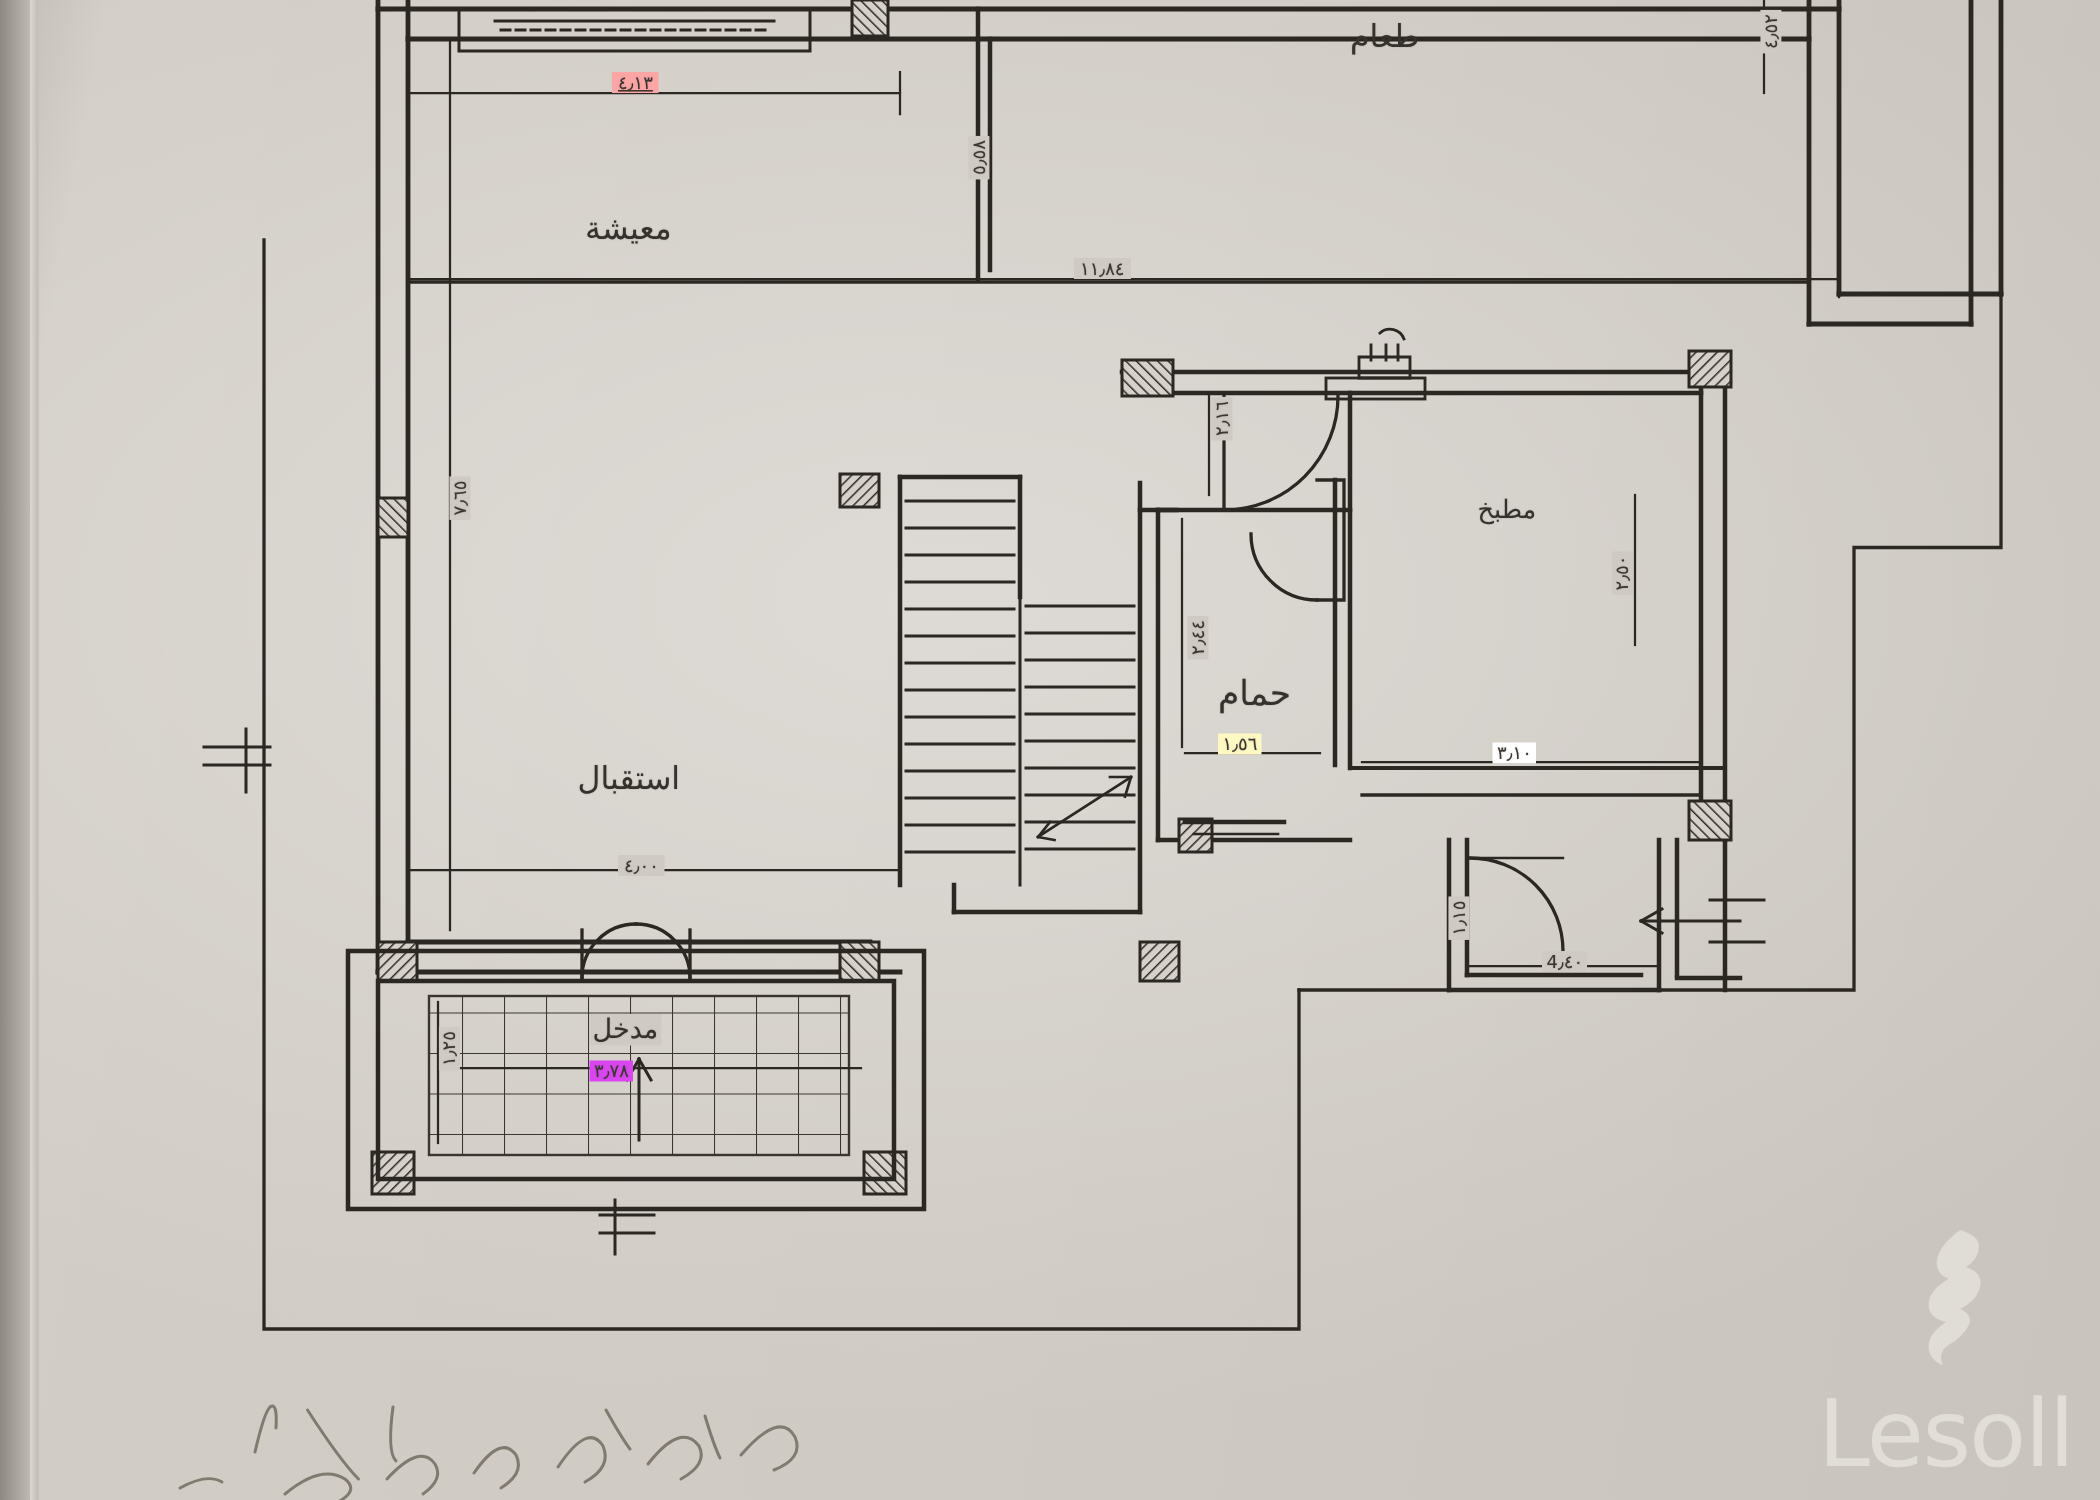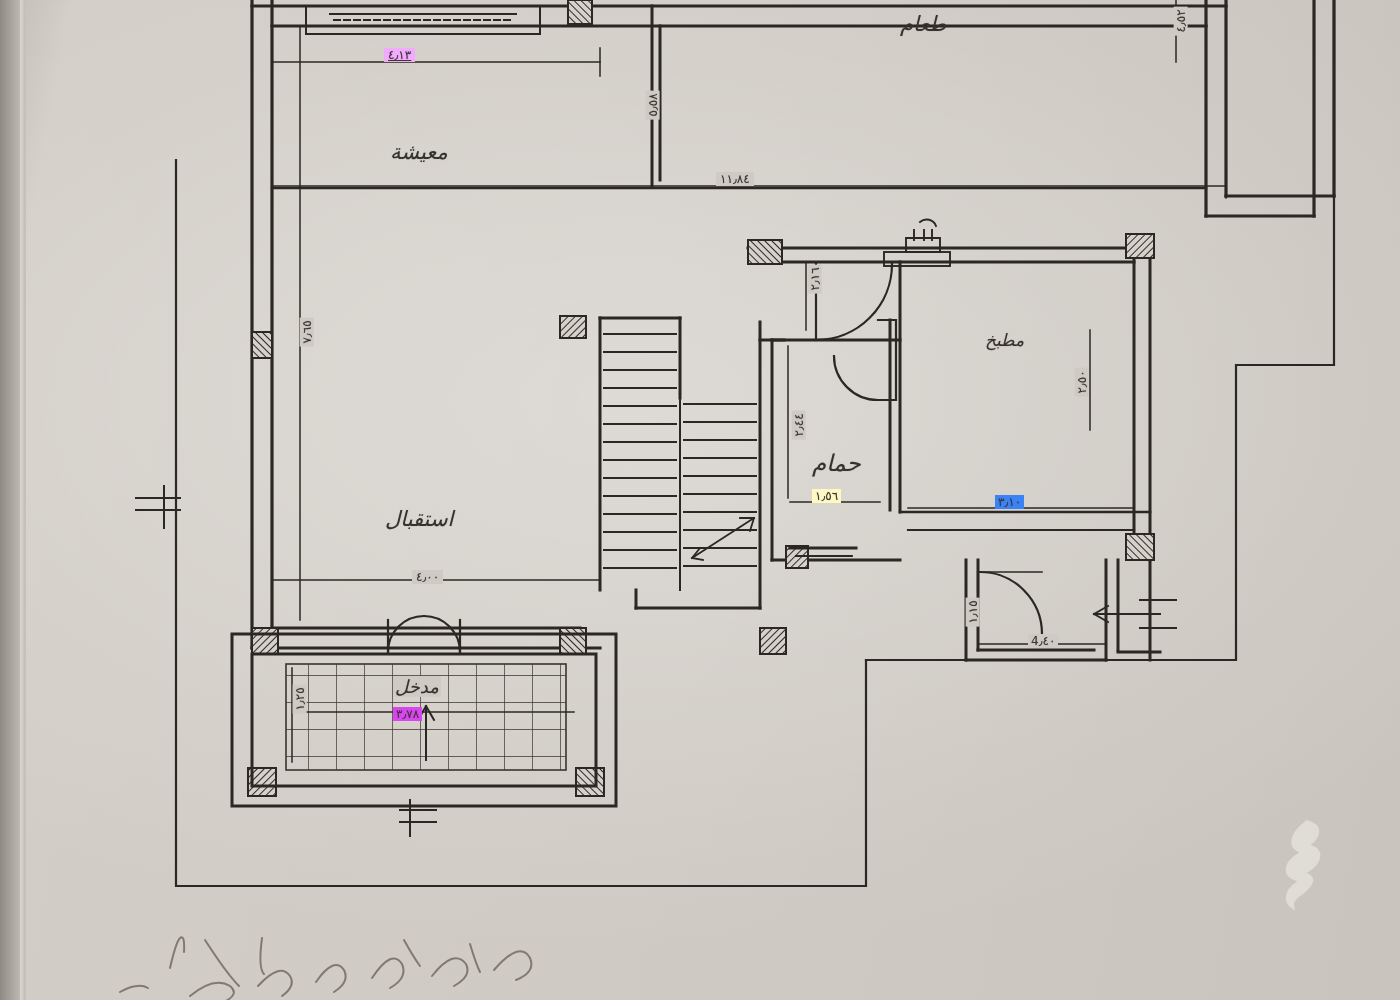--- a/index.html
+++ b/index.html
@@ -14,21 +14,21 @@
       linear-gradient(100deg, #b9b3ac 0px, #c6c1ba 26px, #d2cdc6 70px, #cfcac3 50%, #c9c4bd 100%);
   }
   #leftedge{position:absolute;left:0;top:0;width:26px;height:1000px;
     background:linear-gradient(90deg,#8e8983 0%,#a6a19b 38%,#bdb8b1 76%,#c7c2bb 100%);}
   #leftedge2{position:absolute;left:20px;top:0;width:4px;height:1000px;
     background:linear-gradient(90deg,#e6e2dc,#cbc6bf);opacity:.75;}
   #plan{position:absolute;inset:0;}
   .lbl{position:absolute;color:#35312c;white-space:nowrap;
        font-family:"DejaVu Sans","Liberation Sans",sans-serif;
        text-shadow:0 0 1px rgba(60,55,50,.35);}
-  .room{font-size:21px;letter-spacing:.5px;font-style:italic;}
+  .room{font-size:21px;letter-spacing:.5px;}
   .dim{font-size:12px;letter-spacing:.4px;color:#3b3630;}
   .vert{transform-origin:center center;}
   .logo{position:absolute;color:#e2ded8;opacity:.85;user-select:none;}
   #logomark{left:1274px;top:818px;width:58px;height:96px;opacity:.8;}
   #logotext{left:1212px;top:925px;font-size:62px;line-height:1;
             letter-spacing:-1px;color:#e4e0da;opacity:.9;
             font-family:"DejaVu Sans","Liberation Sans",sans-serif;}
   svg{display:block;overflow:visible;}
 </style>
 </head>
@@ -297,34 +297,35 @@
     </g>
   </svg>
 
   <div class="lbl room" style="left:900px;top:12px;">طعام</div>
   <div class="lbl room" style="left:390px;top:140px;">معيشة</div>
   <div class="lbl room" style="left:385px;top:507px;">استقبال</div>
   <div class="lbl room" style="left:985px;top:330px;font-size:17px;">مطبخ</div>
   <div class="lbl room" style="left:812px;top:450px;font-size:23px;">حمام</div>
   <div class="lbl room" style="left:393px;top:676px;font-size:18px;background:#cfcac3;padding:0 2px;">مدخل</div>
 
-  <div class="lbl dim" style="left:384px;top:48px;background:#f0abfc;padding:0 4px;text-decoration:underline;">٤٫١٣</div>
+  <div class="lbl dim" style="left:408px;top:48px;background:#fca5a5;padding:0 4px;text-decoration:underline;">٤٫١٣</div>
   <div class="lbl dim" style="left:716px;top:172px;background:#cfcac3;padding:0 4px;">١١٫٨٤</div>
   <div class="lbl dim vert" style="left:638px;top:98px;transform:rotate(-90deg);background:#cfcac3;padding:0 3px;">٥٫٥٨</div>
   <div class="lbl dim vert" style="left:1166px;top:14px;transform:rotate(-90deg);background:#cfcac3;padding:0 3px;">٤٫٥٢</div>
   <div class="lbl dim vert" style="left:292px;top:325px;transform:rotate(-90deg);background:#cfcac3;padding:0 3px;">٧٫٦٥</div>
   <div class="lbl dim" style="left:412px;top:570px;background:#cfcac3;padding:0 4px;">٤٫٠٠</div>
   <div class="lbl dim vert" style="left:1067px;top:375px;transform:rotate(-90deg);background:#cfcac3;padding:0 3px;">٢٫٥٠</div>
   <div class="lbl dim vert" style="left:800px;top:272px;transform:rotate(-90deg);background:#cfcac3;padding:0 3px;">٢٫١٦</div>
   <div class="lbl dim vert" style="left:784px;top:418px;transform:rotate(-90deg);background:#cfcac3;padding:0 3px;">٢٫٤٤</div>
   <div class="lbl dim" style="left:812px;top:489px;background:#fef9c3;padding:0 3px;">١٫٥٦</div>
-  <div class="lbl dim" style="left:995px;top:495px;background:#3b82f6;padding:0 3px;">٣٫١٠</div>
+  <div class="lbl dim" style="left:995px;top:495px;background:#ffffff;padding:0 3px;">٣٫١٠</div>
   <div class="lbl dim vert" style="left:958px;top:605px;transform:rotate(-90deg);background:#cfcac3;padding:0 3px;">١٫١٥</div>
   <div class="lbl dim" style="left:1028px;top:634px;background:#cfcac3;padding:0 3px;">4٫٤٠</div>
   <div class="lbl dim vert" style="left:285px;top:692px;transform:rotate(-90deg);background:#cfcac3;padding:0 3px;">١٫٢٥</div>
   <div class="lbl dim" style="left:393px;top:707px;background:#d946ef;padding:0 3px;">٣٫٧٨</div>
 
   <svg id="logomark" class="logo" viewBox="0 0 60 100">
     <path d="M34 2 q-14 10 -16 20 q-2 10 8 14 q-14 8 -14 18 q0 9 12 12
              q-12 8 -12 17 q0 9 10 13 q-4 -9 4 -14 q10 -6 14 -14 q3 -7 -6 -11
              q13 -7 14 -17 q1 -9 -10 -12 q9 -6 9 -15 q0 -7 -13 -11 Z" fill="#e6e2dc"></path>
   </svg>
+  <div id="logotext" class="logo">Lesoll</div>
 </div>
 
 </body></html>

